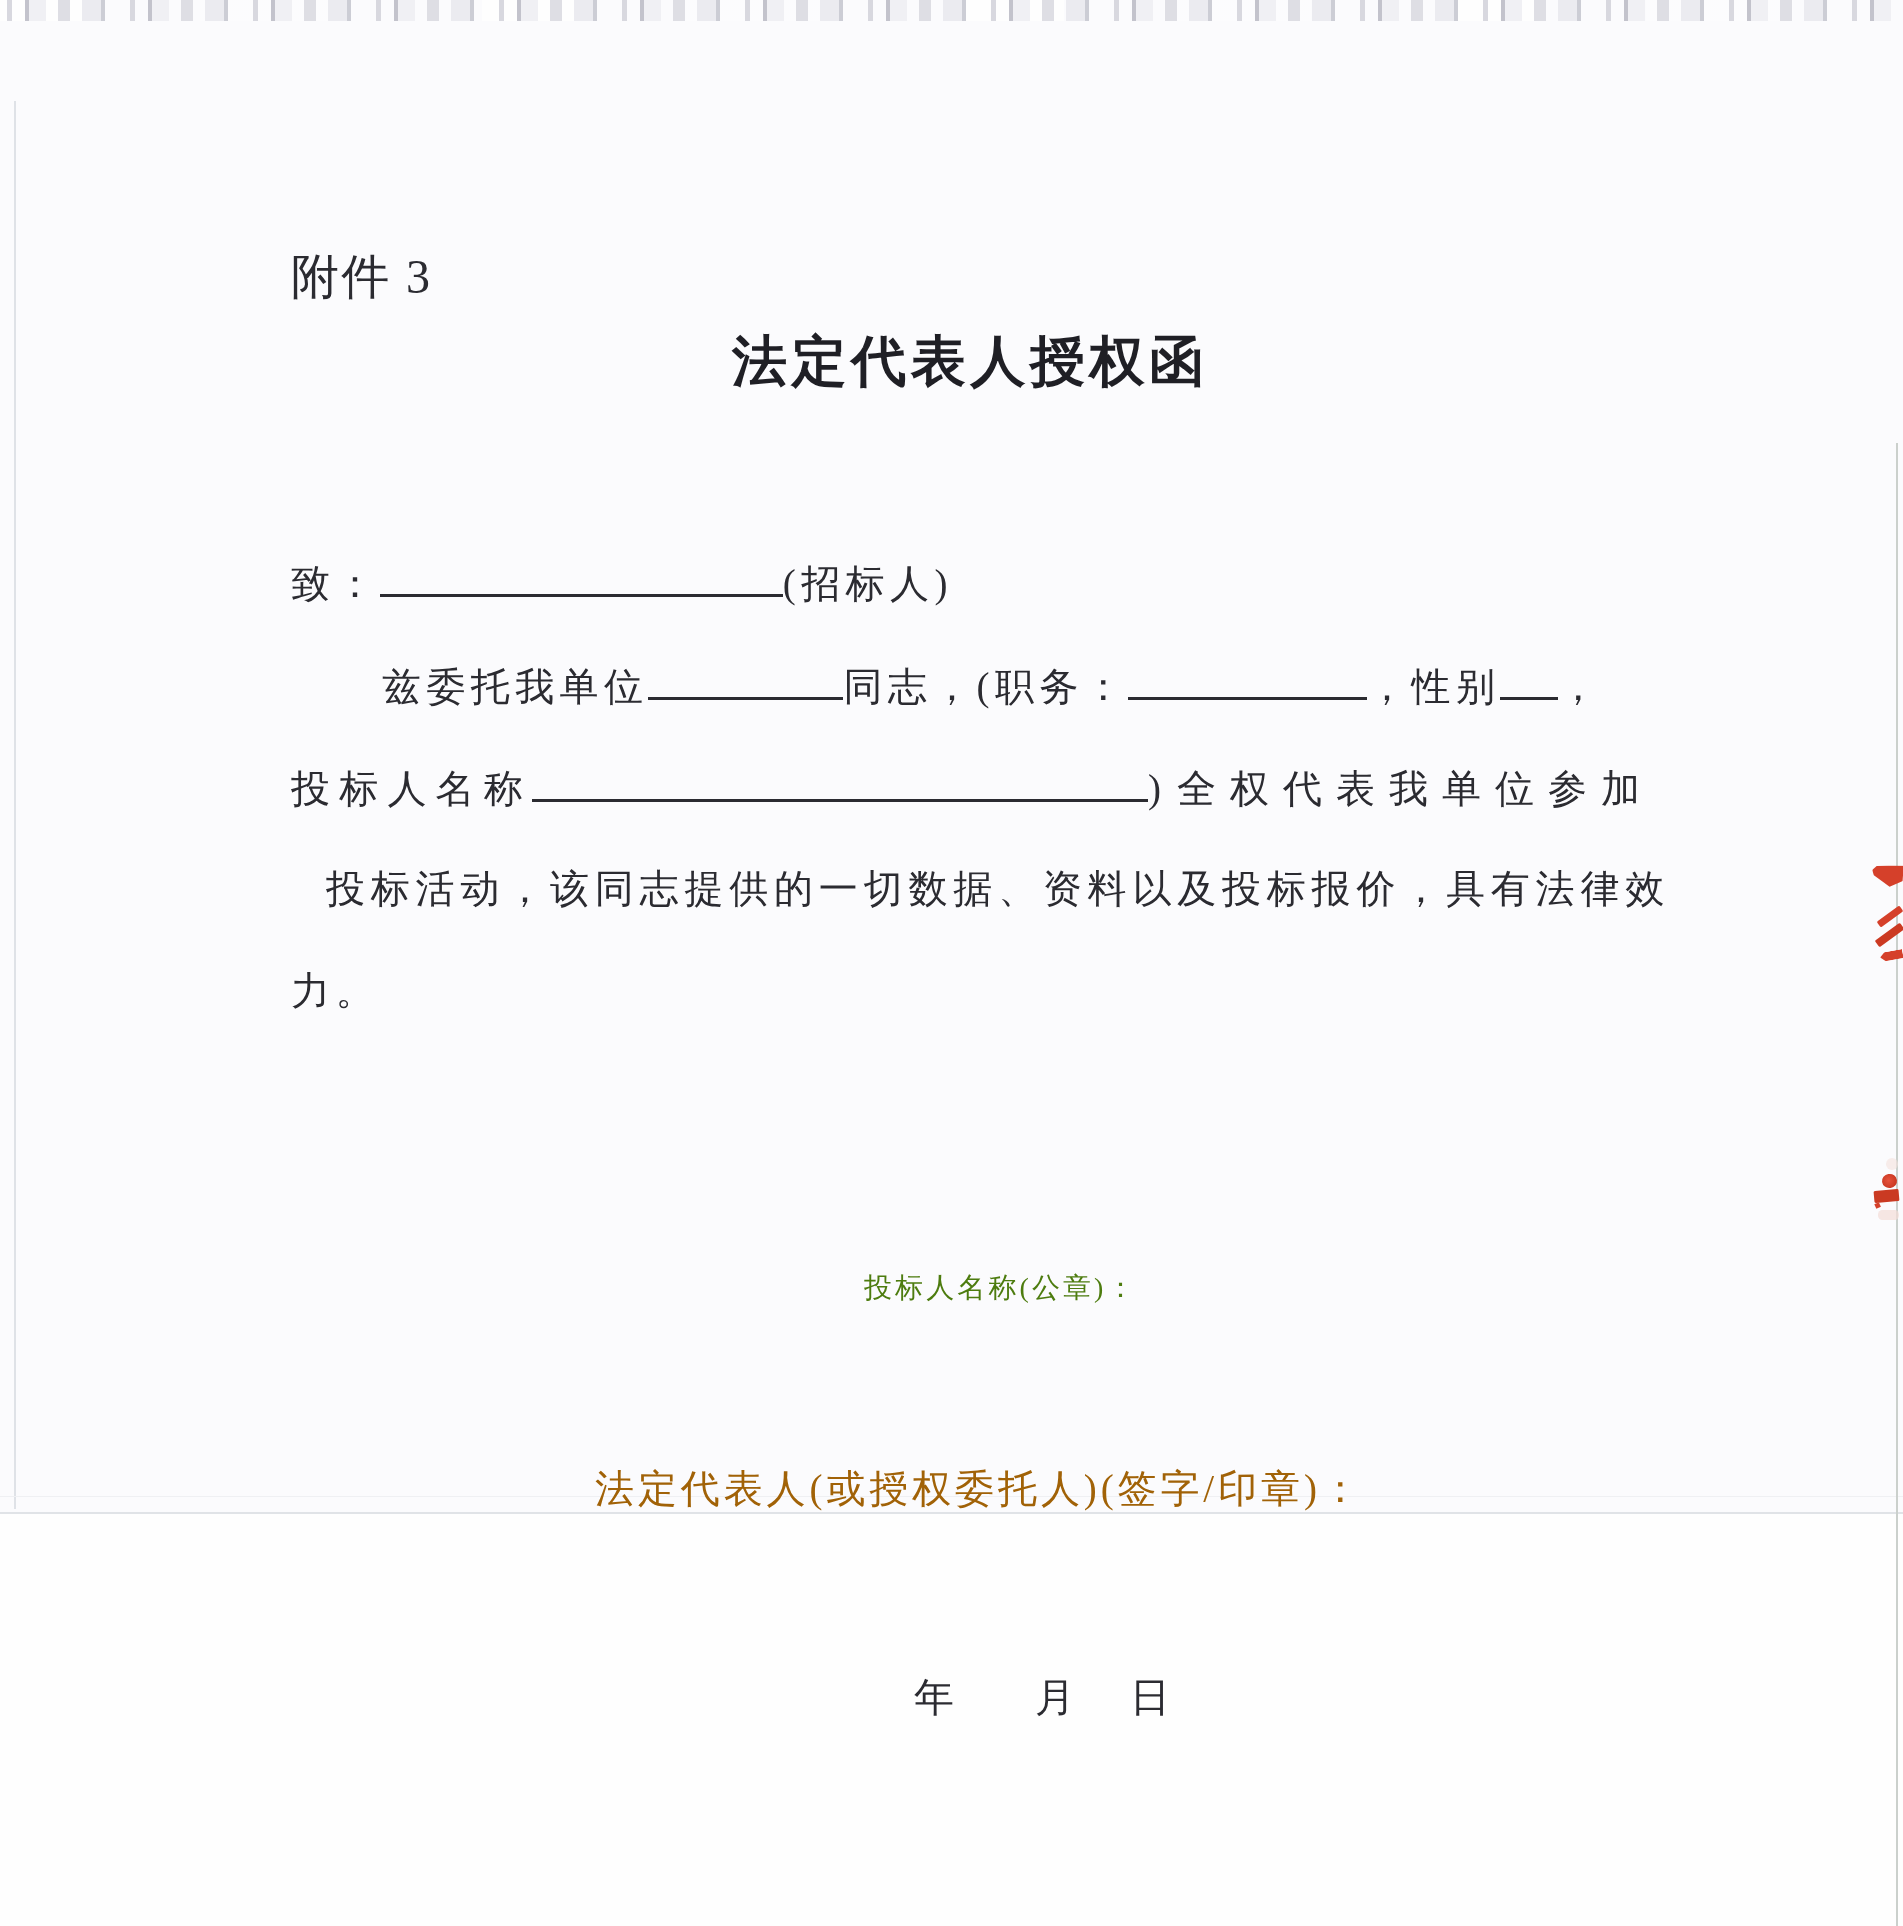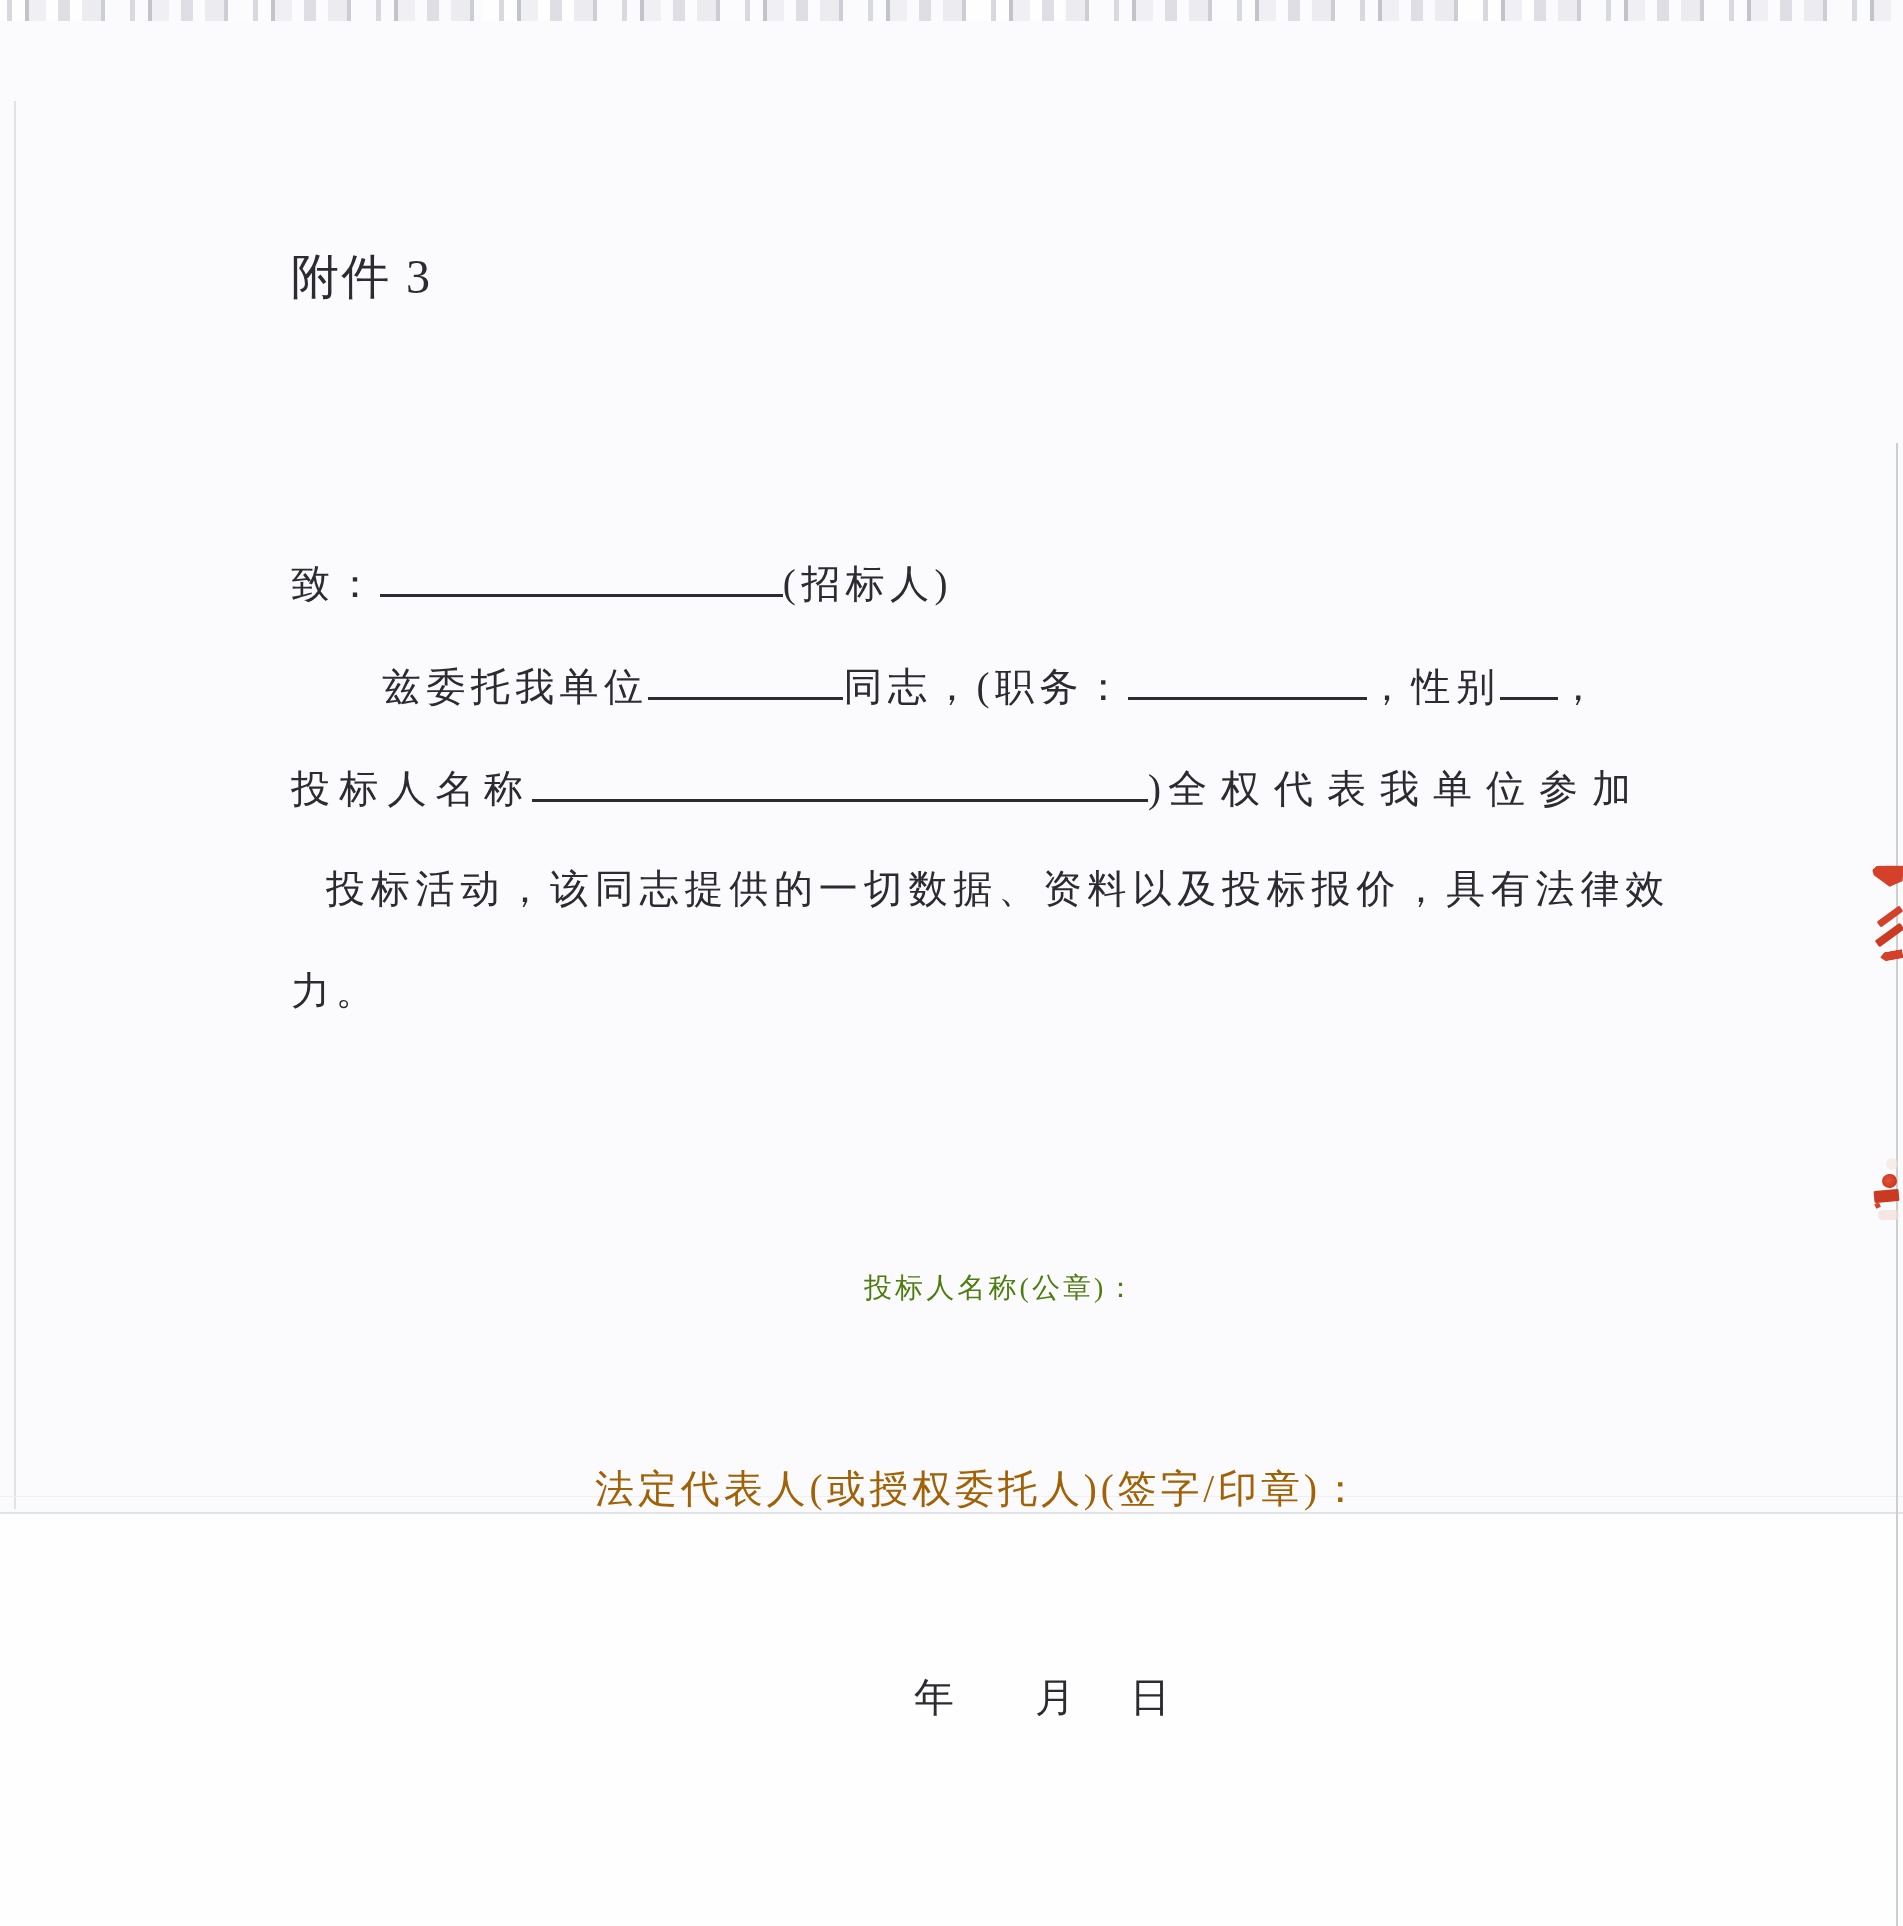--- a/index.html
+++ b/index.html
@@ -56,21 +56,21 @@
 
   
   .t { position: absolute; white-space: nowrap; line-height: 1.12; }
   .attachment-label { left: 291px;  top: 250px;  font-size: 48px;  letter-spacing: 2.3px; color: #2b2b31; }
   .doc-title        { left: 732px; top: 331px;  font-size: 55px; font-weight: 700; letter-spacing: 4.6px; color: #1f1f25; }
   .body-line        { font-size: 39px; letter-spacing: 5.4px; color: #2b2b31; }
   .line1 { left: 291px; top: 559px; }
   .line2 { left: 382px; top: 662px; }
   .line3 { left: 291px; top: 764px; letter-spacing: 0; }
   .line3 .id-label  { letter-spacing: 9.2px; }
-  .line3 .auth-seg  { letter-spacing: 14px; margin-left: 7px; }
+  .line3 .auth-seg  { letter-spacing: 14px; margin-left: 16px; }
   .line4 { left: 291px; top: 867px; letter-spacing: 5.8px; margin-left: 35px; }
   .line5 { left: 291px; top: 969px; }
   .bidder-label { left: 864px; top: 1272px; font-size: 28px; letter-spacing: 3.1px;  color: #4d7c0f; }
   .legal-label  { left: 595px; top: 1467px; font-size: 39px; letter-spacing: 3.9px; color: #a16207; }
   .date-char    { font-size: 40px; color: #2b2b31; }
   .date-year  { left: 914px; top: 1676px; }
   .date-month { left: 1035px; top: 1676px; }
   .date-day   { left: 1130px; top: 1676px; }
 
   
@@ -99,20 +99,21 @@
     <div class="sb"></div>
     <div class="sc"></div>
   </div>
   <div class="stamp stamp-smudge2"></div>
   <div class="stamp stamp-dot"></div>
   <div class="stamp stamp-bar"></div>
   <div class="stamp stamp-tail"></div>
   <div class="stamp stamp-smudge"></div>
 
   <div class="t attachment-label">附件 3</div>
+  <div class="t doc-title">法定代表人授权函</div>
 
   <div class="t body-line line1">
     <span>致：</span><span class="bl bl-tenderer"></span><span>(招标人)</span>
   </div>
 
   <div class="t body-line line2">
     <span>兹委托我单位</span><span class="bl bl-name"></span><span>同志，(职务：</span><span class="bl bl-pos"></span><span>，性别</span><span class="bl bl-gender"></span><span>，</span>
   </div>
 
   <div class="t body-line line3">

